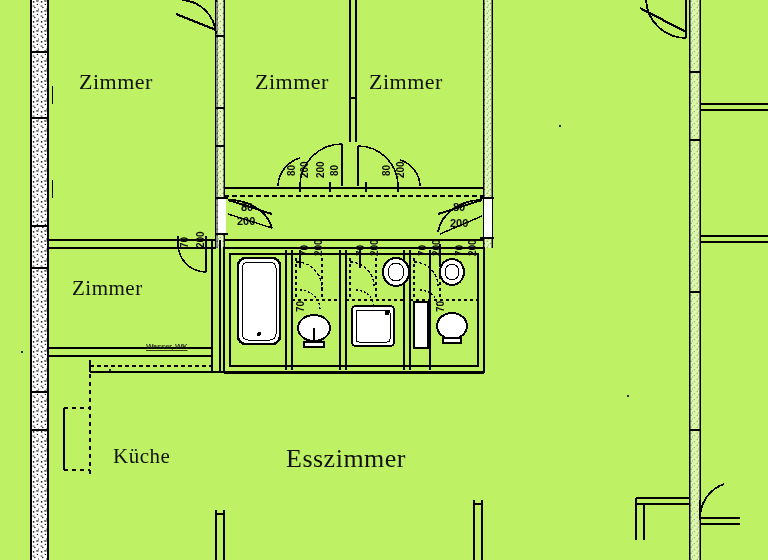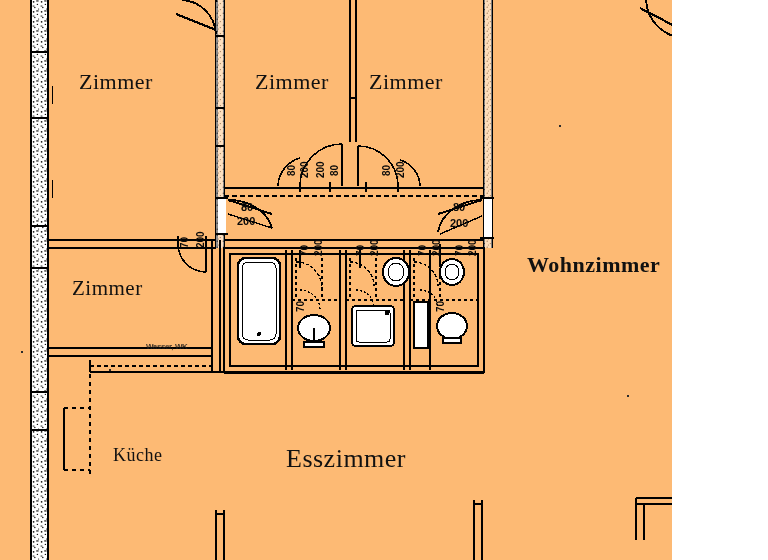--- a/index.html
+++ b/index.html
@@ -2,23 +2,23 @@
 <html><head>
 <meta charset="utf-8">
 <style>
   html, body {
     margin: 0;
     padding: 0;
     background: #ffffff;
   }
   #plan {
     position: relative;
-    width: 672px;
+    width: 768px;
     height: 560px;
-    background: #fdba74;
+    background: #bef264;
     overflow: hidden;
     font-family: "Liberation Serif", serif;
   }
   #plan svg {
     position: absolute;
     left: 0;
     top: 0;
     width: 768px;
     height: 560px;
   }
@@ -28,21 +28,21 @@
     font-family: "Liberation Serif", serif;
     white-space: nowrap;
     letter-spacing: 0.5px;
     line-height: 1;
   }
   .rl-zimmer1 { left: 79px;  top: 71px;  font-size: 22px; }
   .rl-zimmer2 { left: 255px; top: 71px;  font-size: 22px; }
   .rl-zimmer3 { left: 369px; top: 71px;  font-size: 22px; }
   .rl-wohn    { left: 527px; top: 254px; font-size: 22px; font-weight: 600; }
   .rl-schrank { left: 72px;  top: 278px; font-size: 21px; }
-  .rl-kueche  { left: 113px; top: 446px; font-size: 18px; }
+  .rl-kueche  { left: 113px; top: 446px; font-size: 21px; }
   .rl-esszim  { left: 286px; top: 446px; font-size: 26px; }
 
   .dim {
     position: absolute;
     color: #0a0a0a;
     font-family: "Liberation Sans", sans-serif;
     font-weight: 700;
     font-size: 10px;
     line-height: 1;
     white-space: nowrap;
@@ -342,21 +342,20 @@
         <circle cx="110" cy="370" r="1.1"></circle>
         <circle cx="560" cy="126" r="1.0"></circle>
       </g>
 
     </g>
   </svg>
 
   <div class="room-label rl-zimmer1">Zimmer</div>
   <div class="room-label rl-zimmer2">Zimmer</div>
   <div class="room-label rl-zimmer3">Zimmer</div>
-  <div class="room-label rl-wohn">Wohnzimmer</div>
   <div class="room-label rl-schrank">Zimmer</div>
   <div class="room-label rl-kueche">Küche</div>
   <div class="room-label rl-esszim">Esszimmer</div>
 
   <div class="dim rot" style="left:287px; top:176px;">80</div>
   <div class="dim rot" style="left:300px; top:178px;">200</div>
   <div class="dim rot" style="left:316px; top:178px;">200</div>
   <div class="dim rot" style="left:330px; top:176px;">80</div>
 
   <div class="dim rot" style="left:382px; top:176px;">80</div>
@@ -375,15 +374,15 @@
   <div class="dim rot" style="left:314px; top:256px;">200</div>
   <div class="dim rot" style="left:356px; top:256px;">70</div>
   <div class="dim rot" style="left:370px; top:256px;">200</div>
   <div class="dim rot" style="left:418px; top:256px;">70</div>
   <div class="dim rot" style="left:432px; top:256px;">200</div>
   <div class="dim rot" style="left:455px; top:256px;">70</div>
   <div class="dim rot" style="left:468px; top:256px;">200</div>
   <div class="dim rot" style="left:296px; top:312px;">70</div>
   <div class="dim rot" style="left:436px; top:312px;">70</div>
 
-  <div class="scribble" style="left:146px; top:342px;">Wasser, WK</div>
+  <div class="scribble" style="left:146px; top:342px;text-decoration:underline;">Wasser, WK</div>
 
 </div>
 
 </body></html>

